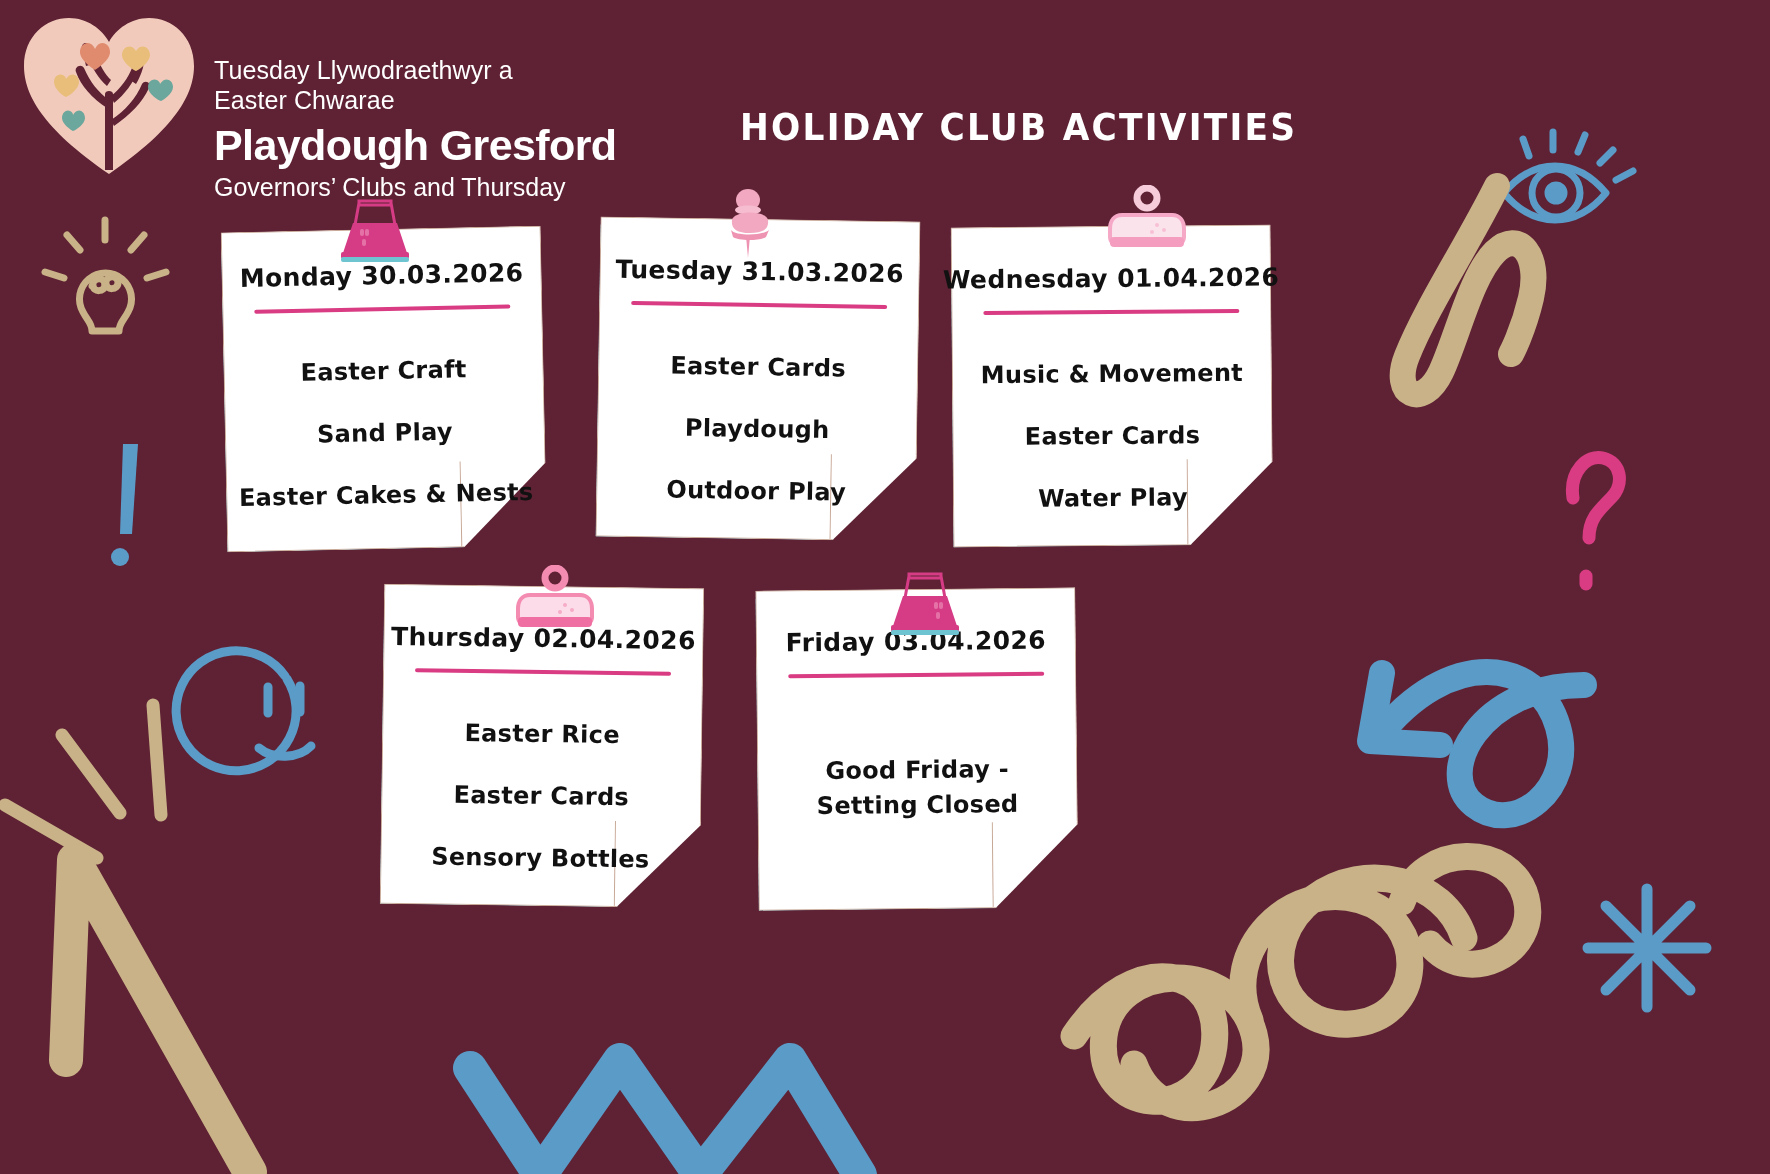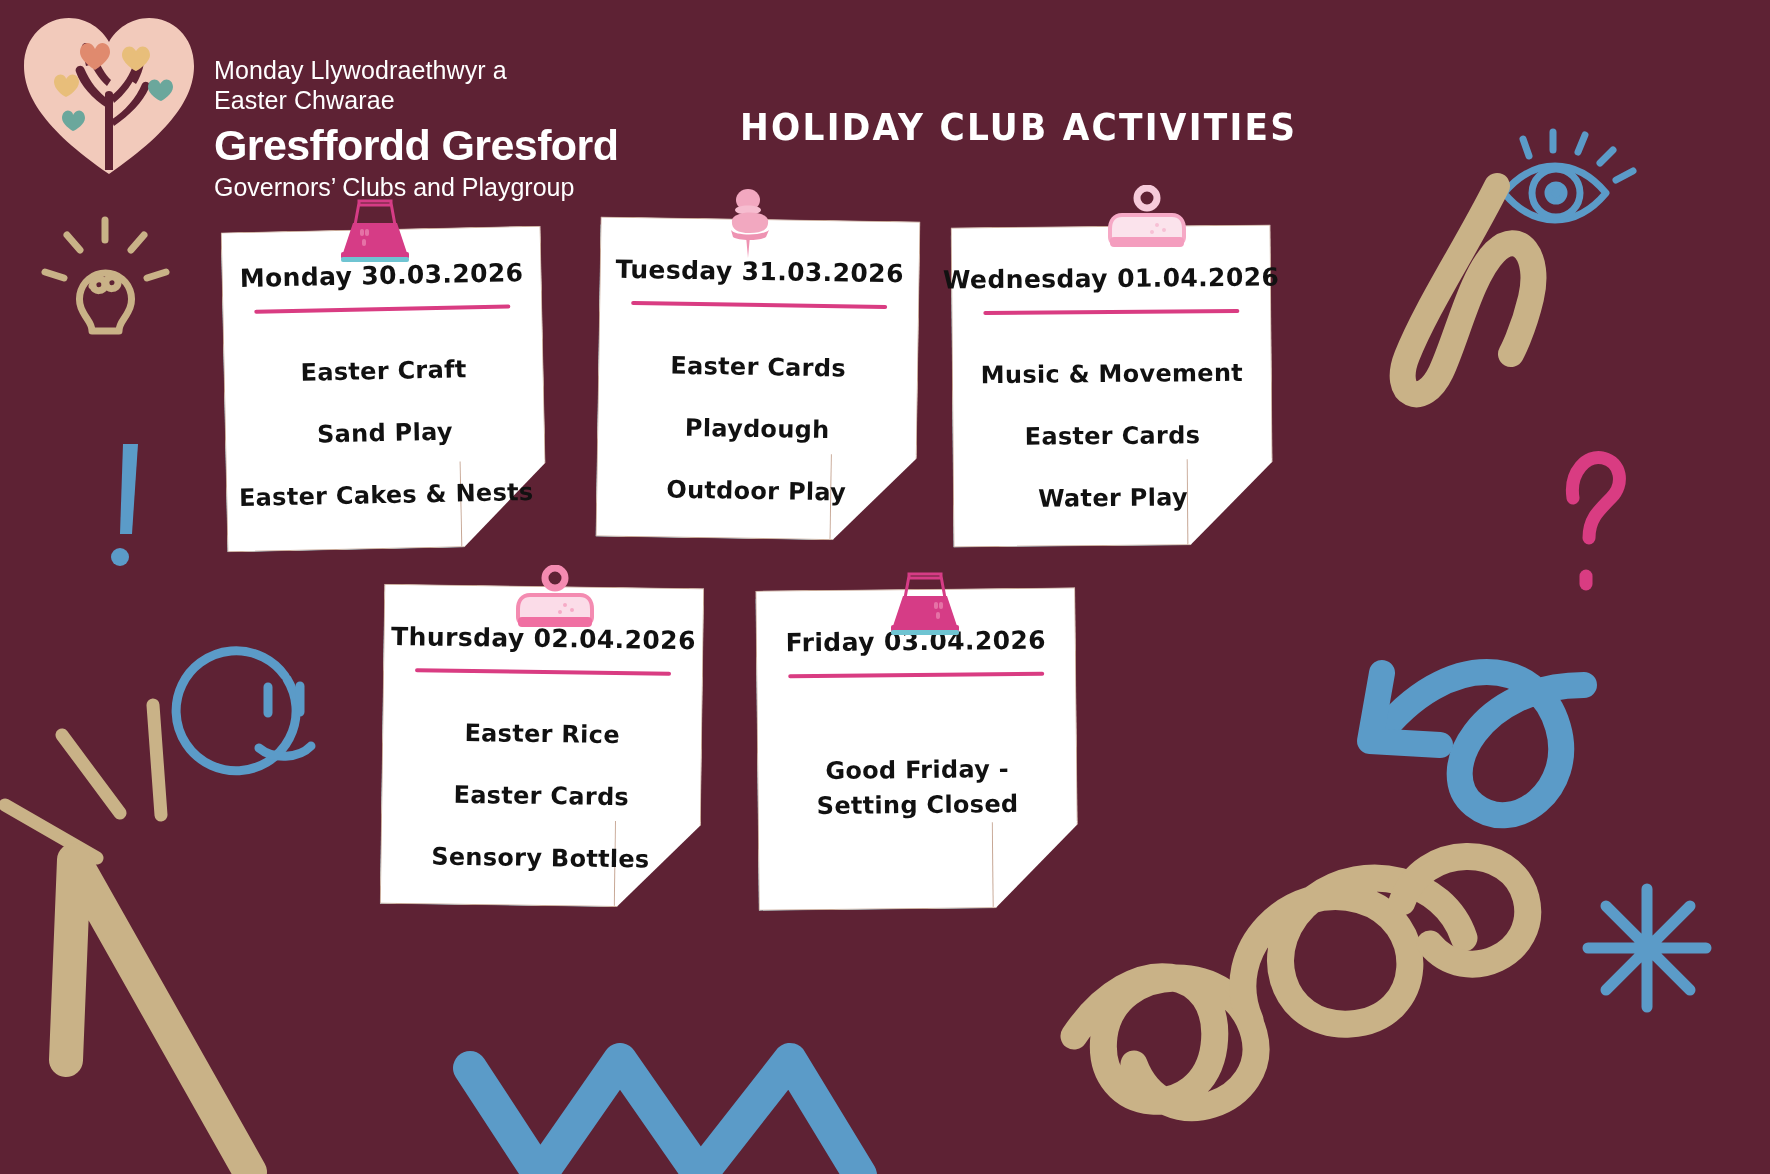--- a/index.html
+++ b/index.html
@@ -282,24 +282,24 @@
         <path d="M68 58 L64 40 C63 35 70 33 71 38 L75 56 Z"></path>
         <path d="M112 72 C118 62 120 52 120 44 C120 39 127 39 127 44 C127 55 124 66 118 76 Z"></path>
       </g>
       <path d="M62 44 c0 -7 6 -11 11 -8 c2 1 3 3 4 5 c1 -2 2 -4 4 -5 c5 -3 11 1 11 8 c0 8 -12 16 -15 18 c-3 -2 -15 -10 -15 -18 z" fill="#E08A6E"></path>
       <path d="M36 74 c0 -6 5 -9 9 -7 c2 1 3 3 3 4 c1 -1 2 -3 4 -4 c4 -2 9 1 9 7 c0 7 -10 14 -13 15 c-3 -1 -12 -8 -12 -15 z" fill="#E8BE7A"></path>
       <path d="M104 47 c0 -7 6 -10 10 -8 c2 1 3 3 4 4 c1 -1 2 -3 4 -4 c4 -2 10 1 10 8 c0 7 -11 15 -14 16 c-3 -1 -14 -9 -14 -16 z" fill="#E8BE7A"></path>
       <path d="M130 79 c0 -6 5 -9 9 -7 c2 1 3 3 3 4 c1 -1 2 -3 4 -4 c4 -2 9 1 9 7 c0 7 -10 13 -12 14 c-3 -1 -13 -7 -13 -14 z" fill="#6BA79C"></path>
       <path d="M44 110 c0 -6 5 -9 8 -7 c2 1 3 2 3 4 c1 -2 2 -3 4 -4 c3 -2 8 1 8 7 c0 6 -9 12 -12 13 c-2 -1 -11 -7 -11 -13 z" fill="#6BA79C"></path>
     </svg>
     <div class="logo-text">
-      <div class="logo-line1">Monday Llywodraethwyr a</div>
+      <div class="logo-line1">Tuesday Llywodraethwyr a</div>
       <div class="logo-line2">Easter Chwarae</div>
-      <div class="logo-name">Gresffordd Gresford</div>
-      <div class="logo-sub">Governors’ Clubs and Playgroup</div>
+      <div class="logo-name">Playdough Gresford</div>
+      <div class="logo-sub">Governors’ Clubs and Thursday</div>
     </div>
   </div>
 
   <div class="poster-title">HOLIDAY CLUB ACTIVITIES</div>
 
   <div class="cards">
 
     <div class="card-wrap" id="card-mon">
       <div class="card"></div>
       <div class="card-fold"></div>

